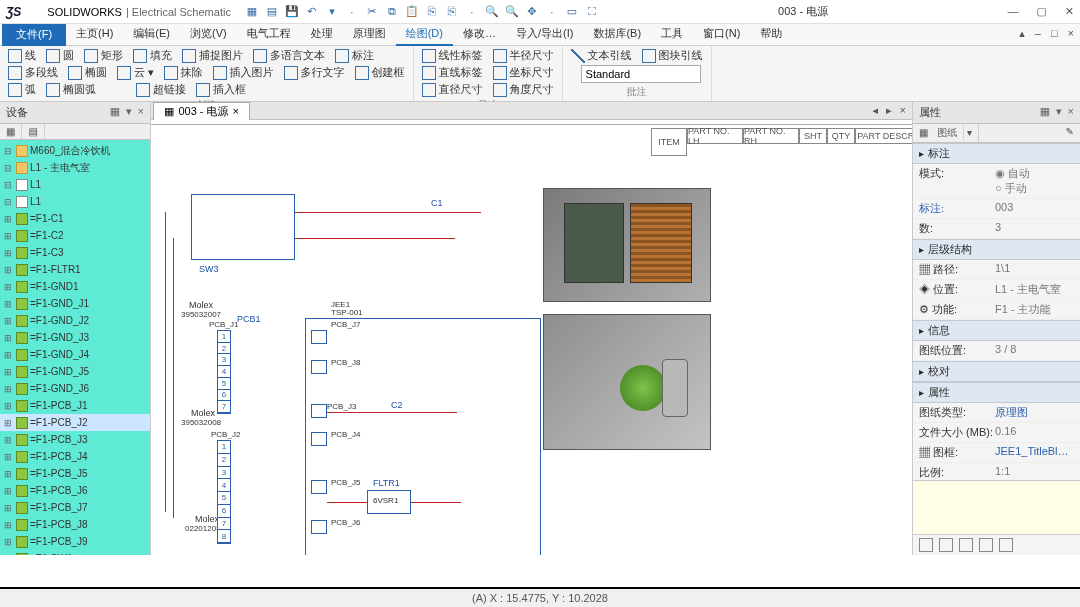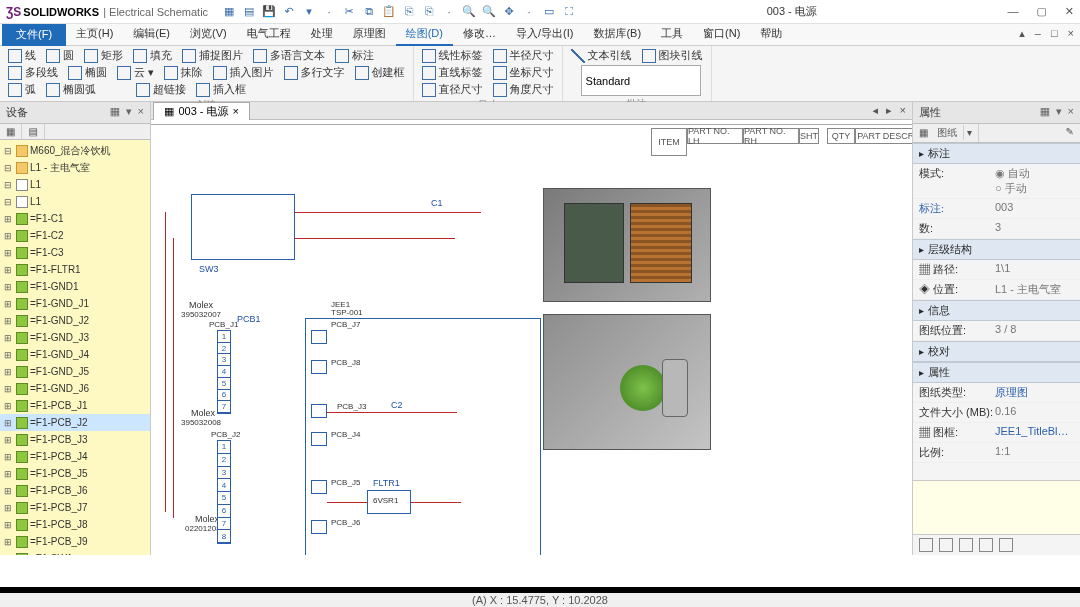--- a/index.html
+++ b/index.html
@@ -1,21 +1,21 @@
 <!DOCTYPE html>
 <html><head>
 <meta charset="utf-8">
 <style>
 * { margin: 0; padding: 0; box-sizing: border-box; font-family: "Segoe UI", Tahoma, sans-serif; font-size: 11px; }
 body { width: 1080px; height: 607px; background: #fff; display: flex; flex-direction: column; overflow: hidden; }
 
 
 .titlebar { height: 24px; background: #fff; display: flex; align-items: center; padding: 0 6px; border-bottom: 1px solid #e0e0e0; }
-.titlebar .logo { color: #701a75; font-weight: bold; font-size: 12px; margin-right: 2px; }
-.titlebar .brand { font-weight: bold; font-size: 11px; }
+.titlebar .logo { color: #0f172a; font-weight: bold; font-style: italic; font-size: 12px; margin-right: 2px; }
+.titlebar .brand { font-weight: normal; font-size: 11px; margin-left: 24px; }
 .titlebar .brand-sub { color: #666; margin-left: 4px; font-size: 11px; }
 .titlebar .qat { display: flex; gap: 6px; margin-left: 14px; }
 .titlebar .qat span { width: 14px; height: 14px; display: inline-flex; align-items: center; justify-content: center; color: #3a6fa8; cursor: pointer; }
 .titlebar .doc-title { flex: 1; text-align: center; color: #333; }
 .titlebar .win-ctrl { display: flex; gap: 18px; color: #555; }
 .titlebar .win-ctrl span { cursor: pointer; }
 
 
 .menubar { height: 22px; background: #f8f8f8; display: flex; align-items: center; padding: 0 2px; border-bottom: 1px solid #d0d0d0; position: relative; }
 .menubar .filebtn { background: #1f6bb8; color: #fff; padding: 3px 14px; height: 22px; display: flex; align-items: center; }
@@ -26,27 +26,27 @@
 
 .ribbon { height: 56px; background: #f5f5f5; border-bottom: 1px solid #c9c9c9; display: flex; }
 .ribbon-group { border-right: 1px solid #ddd; padding: 2px 8px; display: flex; flex-direction: column; }
 .ribbon-group .rows { display: flex; flex-direction: column; gap: 2px; flex: 1; }
 .ribbon-group .row { display: flex; gap: 10px; }
 .ribbon-group .row .rb { display: flex; align-items: center; gap: 3px; color: #333; cursor: pointer; white-space: nowrap; }
 .ribbon-group .row .rb .ic { width: 14px; height: 14px; display: inline-block; }
 .ribbon-group .glabel { text-align: center; color: #888; font-size: 10px; margin-top: 1px; }
 .ribbon .big { display: flex; flex-direction: column; align-items: center; justify-content: center; padding: 4px 10px; cursor: pointer; }
 .ribbon .big .bic { width: 24px; height: 24px; border: 1px solid #3a6fa8; display: flex; align-items: center; justify-content: center; color: #3a6fa8; font-weight: bold; }
-.ribbon input.sel { height: 31px; border: 1px solid #aaa; width: 120px; padding: 0 4px; }
+.ribbon input.sel { height: 18px; border: 1px solid #aaa; width: 120px; padding: 0 4px; }
 
 
 .main { flex: 1; display: flex; min-height: 0; }
 
 
-.left-panel { width: 151px; background: #fef9c3; border-right: 1px solid #c9c9c9; display: flex; flex-direction: column; }
+.left-panel { width: 151px; background: #5eead4; border-right: 1px solid #c9c9c9; display: flex; flex-direction: column; }
 .panel-hdr { background: #e6e6e6; border-bottom: 1px solid #c0c0c0; padding: 3px 6px; display: flex; justify-content: space-between; color: #333; }
 .panel-hdr .pctrl { display: flex; gap: 6px; color: #666; font-size: 9px; }
 .panel-tabs { display: flex; border-bottom: 1px solid #c0c0c0; background: #efefef; }
 .panel-tabs span { padding: 2px 6px; border-right: 1px solid #d0d0d0; font-size: 10px; color: #555; }
 .tree { flex: 1; overflow: auto; padding: 2px 0; }
 .tree .tn { display: flex; align-items: center; white-space: nowrap; height: 17px; padding-left: 4px; cursor: pointer; }
 .tree .tn.sel { background: #cde6ff; }
 .tree .tn .tg { width: 10px; color: #666; font-size: 9px; }
 .tree .tn .ti { width: 12px; height: 12px; margin: 0 2px; display: inline-block; }
 .tree .tn .tic-folder { background: #f2c869; border: 1px solid #c99a2e; }
@@ -82,21 +82,21 @@
 .right-panel .psec { background: #dfe8f2; padding: 2px 6px; font-size: 10px; color: #2a2a2a; border-top: 1px solid #c0c9d4; border-bottom: 1px solid #c0c9d4; display:flex; align-items:center; gap:4px; }
 .right-panel .prow { display: flex; padding: 2px 6px; font-size: 10px; border-bottom: 1px solid #eee; }
 .right-panel .prow .k { flex: 0 0 76px; color: #333; }
 .right-panel .prow .v { flex: 1; color: #777; overflow: hidden; text-overflow: ellipsis; white-space: nowrap; }
 .right-panel .prow .v.link { color: #2a5fad; }
 .right-panel .memo { height: 54px; background: #ffffe8; border-top: 1px solid #c9c9c9; }
 .right-panel .foot-ic { display: flex; gap: 6px; padding: 3px 6px; border-top: 1px solid #c9c9c9; }
 .right-panel .foot-ic span { width: 14px; height: 14px; border: 1px solid #888; }
 
 
-.status { height: 20px; background: #f0f0f0; border-top: 6px solid #000000; display: flex; align-items: center; padding: 0 10px; color: #555; font-size: 11px; justify-content: center; margin-top: 32px; }
+.status { height: 20px; background: #f0f0f0; border-top: 2px solid #000000; display: flex; align-items: center; padding: 0 10px; color: #555; font-size: 11px; justify-content: center; margin-top: 32px; }
 .ic-line { background: linear-gradient(45deg,transparent 45%,#3a6fa8 45%,#3a6fa8 55%,transparent 55%); }
 .ic-rect { border:1px solid #3a6fa8; }
 </style>
 </head>
 <body>
 
 <div class="titlebar">
   <span class="logo">ƷS</span>
   <span class="brand">SOLIDWORKS</span>
   <span class="brand-sub">| <span>Electrical Schematic</span></span>
@@ -462,21 +462,21 @@
       </div>
     </div>
     <div class="canvas">
 
       <div class="frame" style="left:-40px;top:4px;width:960px;height:470px;"></div>
 
       <div id="hdr-cells">
           <div class="hdr-cell" style="left: 500px; top: 8px; width: 36px; height: 28px;">ITEM</div>
           <div class="hdr-cell" style="left: 536px; top: 8px; width: 56px; height: 16px;">PART NO. LH</div>
           <div class="hdr-cell" style="left: 592px; top: 8px; width: 56px; height: 16px;">PART NO. RH</div>
-          <div class="hdr-cell" style="left: 648px; top: 8px; width: 20px; height: 16px;">SHT</div>
+          <div class="hdr-cell" style="left: 648px; top: 8px; width: 28px; height: 16px;">SHT</div>
           <div class="hdr-cell" style="left: 676px; top: 8px; width: 28px; height: 16px;">QTY</div>
           <div class="hdr-cell" style="left: 704px; top: 8px; width: 70px; height: 16px;">PART DESCRIP</div>
         </div>
 
       <div class="box" style="left:40px;top:74px;width:104px;height:66px;"></div>
       <div class="lbl" style="left:48px;top:144px;">SW3</div>
 
       <div class="wire h" style="left:144px;top:92px;width:160px;"></div>
       <div class="wire h" style="left:144px;top:118px;width:160px;"></div>
 
@@ -516,21 +516,21 @@
           <div class="pin">8</div>
         </div>
 
       <div class="box sm" style="left:160px;top:210px;"></div>
       <div class="lbl blk" style="left:180px;top:200px;font-size:8px;">PCB_J7</div>
       <div class="lbl blk" style="left:180px;top:180px;font-size:8px;">JEE1</div>
       <div class="lbl blk" style="left:180px;top:188px;font-size:8px;">TSP-001</div>
       <div class="box sm" style="left:160px;top:240px;"></div>
       <div class="lbl blk" style="left:180px;top:238px;font-size:8px;">PCB_J8</div>
       <div class="box sm" style="left:160px;top:284px;"></div>
-      <div class="lbl blk" style="left:186px;top:282px;font-size:8px;">PCB_J3</div>
+      <div class="lbl blk" style="left:176px;top:282px;font-size:8px;">PCB_J3</div>
       <div class="box sm" style="left:160px;top:312px;"></div>
       <div class="lbl blk" style="left:180px;top:310px;font-size:8px;">PCB_J4</div>
       <div class="box sm" style="left:160px;top:360px;"></div>
       <div class="lbl blk" style="left:180px;top:358px;font-size:8px;">PCB_J5</div>
       <div class="box sm" style="left:160px;top:400px;"></div>
       <div class="lbl blk" style="left:180px;top:398px;font-size:8px;">PCB_J6</div>
 
       <div class="lbl" style="left:240px;top:280px;">C2</div>
       <div class="wire h" style="left:176px;top:292px;width:130px;"></div>
 
@@ -583,20 +583,24 @@
         </div>
       <div class="psec">▸ <span>层级结构</span></div>
       <div class="prow">
           <span class="k">▦ <span>路径:</span></span>
           <span class="v">1\1</span>
         </div>
       <div class="prow">
           <span class="k">◈ <span>位置:</span></span>
           <span class="v">L1 - 主电气室</span>
         </div>
+      <div class="prow">
+          <span class="k">⚙ <span>功能:</span></span>
+          <span class="v">F1 - 主功能</span>
+        </div>
       <div class="psec">▸ <span>信息</span></div>
       <div class="prow">
           <span class="k">图纸位置:</span>
           <span class="v">3 / 8</span>
         </div>
       <div class="psec">▸ <span>校对</span></div>
       <div class="psec">▸ <span>属性</span></div>
       <div class="prow">
           <span class="k">图纸类型:</span>
           <span class="v link">原理图</span>

